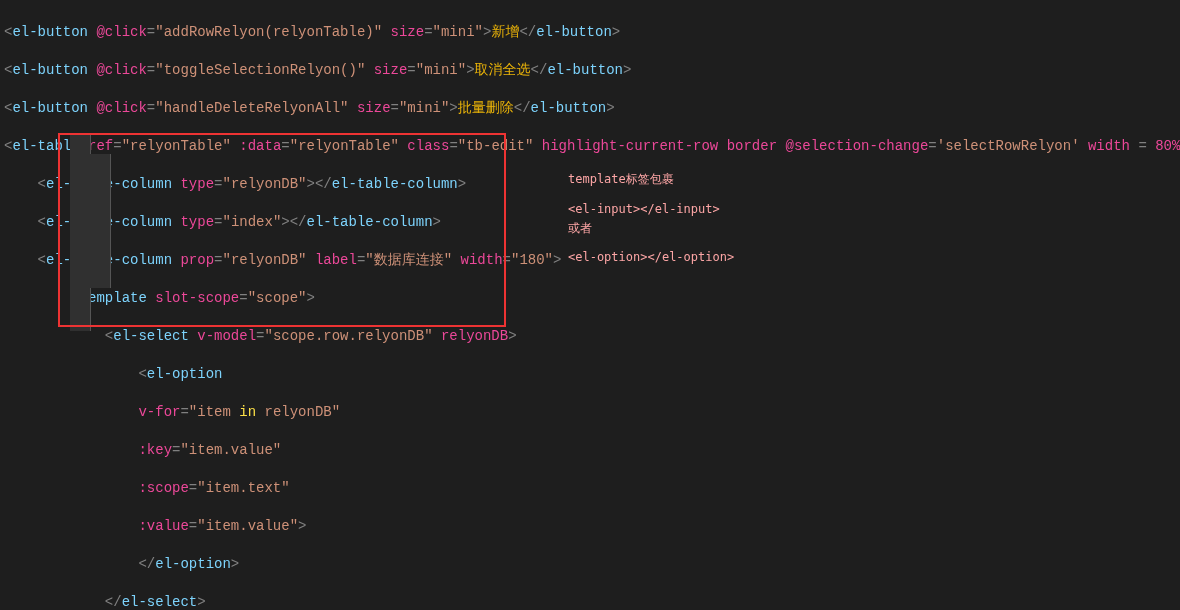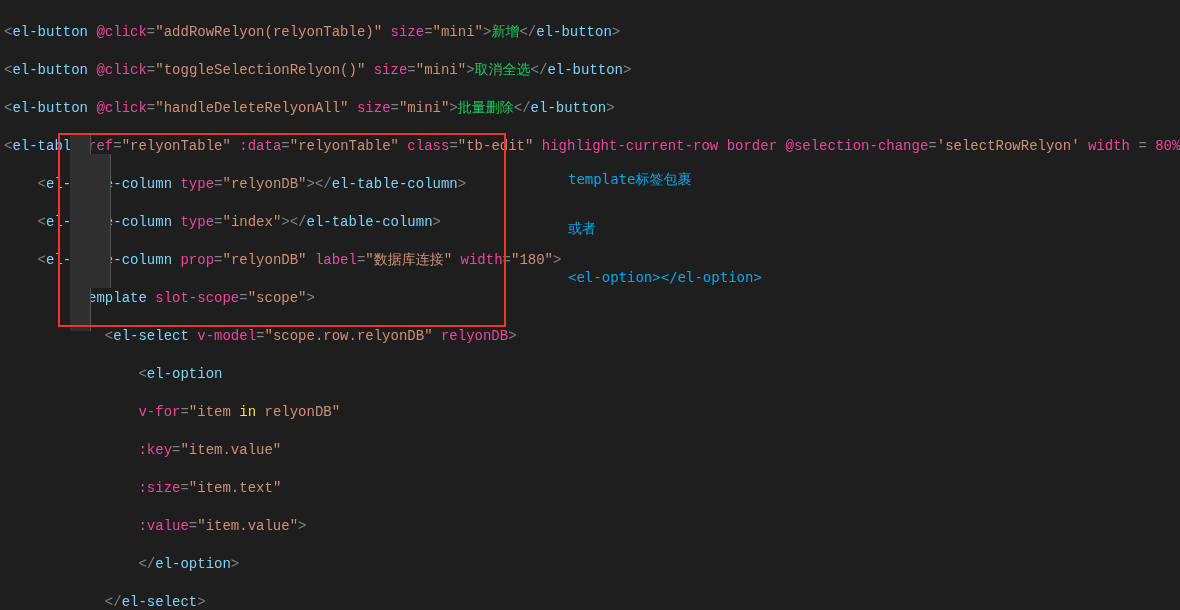--- a/index.html
+++ b/index.html
@@ -4,42 +4,42 @@
 <style>
   html,body{margin:0;padding:0;background:#1e1e1e;color:#d4d4d4;font-family:Consolas,'Courier New',monospace;font-size:14px;line-height:19px;width:1180px;height:610px;overflow:hidden;}
   .editor{position:relative;padding:4px 0 0 4px;white-space:pre;}
   .ln{display:block;height:19px;}
   .gutter{position:absolute;left:70px;top:135px;width:20px;height:196px;background:#303030;border-right:1px solid #555;}
   .gutter2{position:absolute;left:90px;top:154px;width:20px;height:134px;background:#303030;border-right:1px solid #555;}
   .ag{color:#808080;}
   .tg{color:#7dd3fc;}
   .an{color:#ec4899;}
   .av{color:#ce9178;}
-  .txt{color:#22c55e;}
+  .txt{color:#eab308;}
   .kw{color:#fde047;}
   .redbox{position:absolute;border:2px solid #e33;pointer-events:none;}
-  .anno{position:absolute;color:#0ea5e9;font-family:Consolas,monospace;font-size:14px;}
+  .anno{position:absolute;color:#fca5a5;font-family:Consolas,monospace;font-size:12px;}
 </style>
 </head>
 <body>
 
 <div class="editor">
 <span class="ln"><span class="ag">&lt;</span><span class="tg">el-button</span> <span class="an">@click</span><span class="ag">=</span><span class="av">"<span>addRowRelyon(relyonTable)</span>"</span> <span class="an">size</span><span class="ag">=</span><span class="av">"<span>mini</span>"</span><span class="ag">&gt;</span><span class="txt">新增</span><span class="ag">&lt;/</span><span class="tg">el-button</span><span class="ag">&gt;</span></span>
 <span class="ln"><span class="ag">&lt;</span><span class="tg">el-button</span> <span class="an">@click</span><span class="ag">=</span><span class="av">"<span>toggleSelectionRelyon()</span>"</span> <span class="an">size</span><span class="ag">=</span><span class="av">"<span>mini</span>"</span><span class="ag">&gt;</span><span class="txt">取消全选</span><span class="ag">&lt;/</span><span class="tg">el-button</span><span class="ag">&gt;</span></span>
 <span class="ln"><span class="ag">&lt;</span><span class="tg">el-button</span> <span class="an">@click</span><span class="ag">=</span><span class="av">"<span>handleDeleteRelyonAll</span>"</span> <span class="an">size</span><span class="ag">=</span><span class="av">"<span>mini</span>"</span><span class="ag">&gt;</span><span class="txt">批量删除</span><span class="ag">&lt;/</span><span class="tg">el-button</span><span class="ag">&gt;</span></span>
 <span class="ln"><span class="ag">&lt;</span><span class="tg">el-table</span> <span class="an">ref</span><span class="ag">=</span><span class="av">"<span>relyonTable</span>"</span> <span class="an">:data</span><span class="ag">=</span><span class="av">"<span>relyonTable</span>"</span> <span class="an">class</span><span class="ag">=</span><span class="av">"<span>tb-edit</span>"</span> <span class="an">highlight-current-row</span> <span class="an">border</span> <span class="an">@selection-change</span><span class="ag">=</span><span class="av">'<span>selectRowRelyon</span>'</span> <span class="an">width</span> <span class="ag">= </span><span class="an">80%</span></span>
 <span class="ln">    <span class="ag">&lt;</span><span class="tg">el-table-column</span> <span class="an">type</span><span class="ag">=</span><span class="av">"<span>relyonDB</span>"</span><span class="ag">&gt;&lt;/</span><span class="tg">el-table-column</span><span class="ag">&gt;</span></span>
 <span class="ln">    <span class="ag">&lt;</span><span class="tg">el-table-column</span> <span class="an">type</span><span class="ag">=</span><span class="av">"<span>index</span>"</span><span class="ag">&gt;&lt;/</span><span class="tg">el-table-column</span><span class="ag">&gt;</span></span>
 <span class="ln">    <span class="ag">&lt;</span><span class="tg">el-table-column</span> <span class="an">prop</span><span class="ag">=</span><span class="av">"<span>relyonDB</span>"</span> <span class="an">label</span><span class="ag">=</span><span class="av">"<span>数据库连接</span>"</span> <span class="an">width</span><span class="ag">=</span><span class="av">"<span>180</span>"</span><span class="ag">&gt;</span></span>
 <span class="ln">        <span class="ag">&lt;</span><span class="tg">template</span> <span class="an">slot-scope</span><span class="ag">=</span><span class="av">"<span>scope</span>"</span><span class="ag">&gt;</span></span>
 <span class="ln">            <span class="ag">&lt;</span><span class="tg">el-select</span> <span class="an">v-model</span><span class="ag">=</span><span class="av">"<span>scope.row.relyonDB</span>"</span> <span class="an">relyonDB</span><span class="ag">&gt;</span></span>
 <span class="ln">                <span class="ag">&lt;</span><span class="tg">el-option</span></span>
 <span class="ln">                <span class="an">v-for</span><span class="ag">=</span><span class="av">"item <span class="kw">in</span> relyonDB"</span></span>
 <span class="ln">                <span class="an">:key</span><span class="ag">=</span><span class="av">"<span>item.value</span>"</span></span>
-<span class="ln">                <span class="an">:size</span><span class="ag">=</span><span class="av">"<span>item.text</span>"</span></span>
+<span class="ln">                <span class="an">:scope</span><span class="ag">=</span><span class="av">"<span>item.text</span>"</span></span>
 <span class="ln">                <span class="an">:value</span><span class="ag">=</span><span class="av">"<span>item.value</span>"</span><span class="ag">&gt;</span></span>
 <span class="ln">                <span class="ag">&lt;/</span><span class="tg">el-option</span><span class="ag">&gt;</span></span>
 <span class="ln">            <span class="ag">&lt;/</span><span class="tg">el-select</span><span class="ag">&gt;</span></span>
 
 
 
 
 
 
 
@@ -52,17 +52,18 @@
 
 
 
 
 <div class="gutter"></div>
 <div class="gutter2"></div>
 
 <div class="redbox" style="left:58px;top:133px;width:444px;height:190px;"></div>
 
 <div class="anno" style="left:568px;top:170px;">template标签包裹</div>
+<div class="anno" style="left:568px;top:200px;">&lt;el-input&gt;&lt;/el-input&gt;</div>
 <div class="anno" style="left:568px;top:219px;">或者</div>
-<div class="anno" style="left:568px;top:268px;">&lt;el-option&gt;&lt;/el-option&gt;</div>
+<div class="anno" style="left:568px;top:248px;">&lt;el-option&gt;&lt;/el-option&gt;</div>
 
 
 </div>
 
 </body></html>

